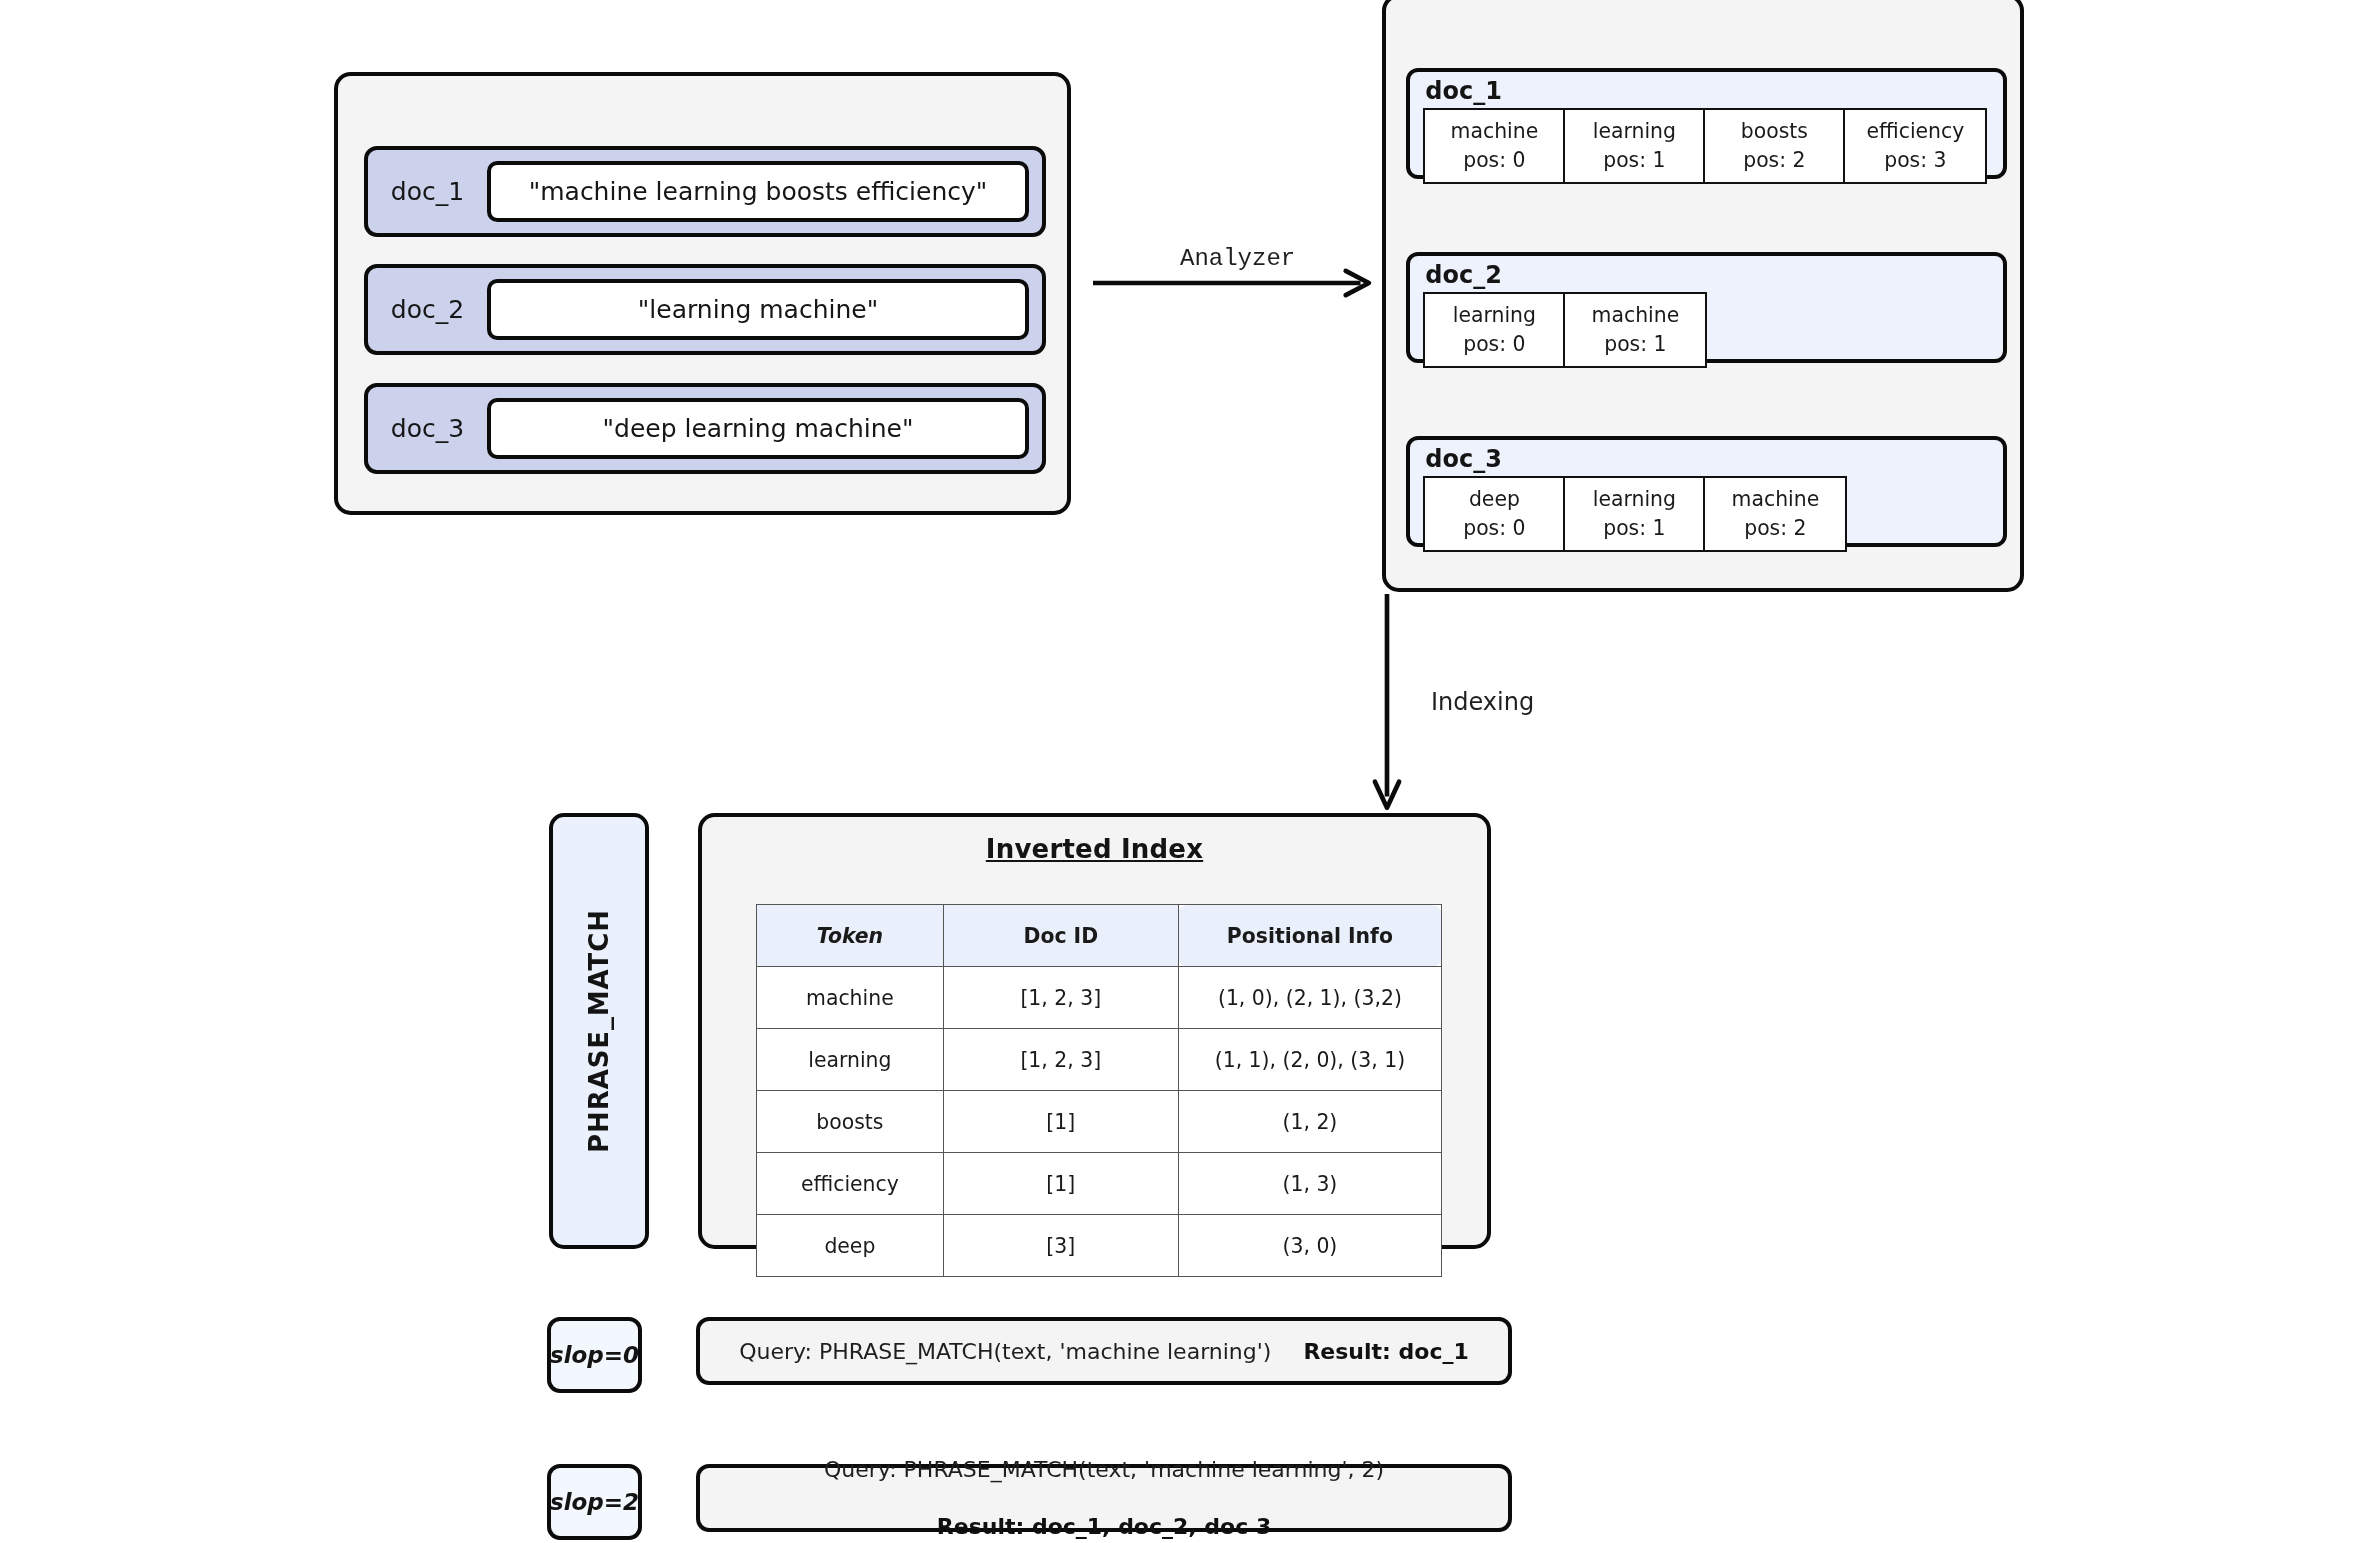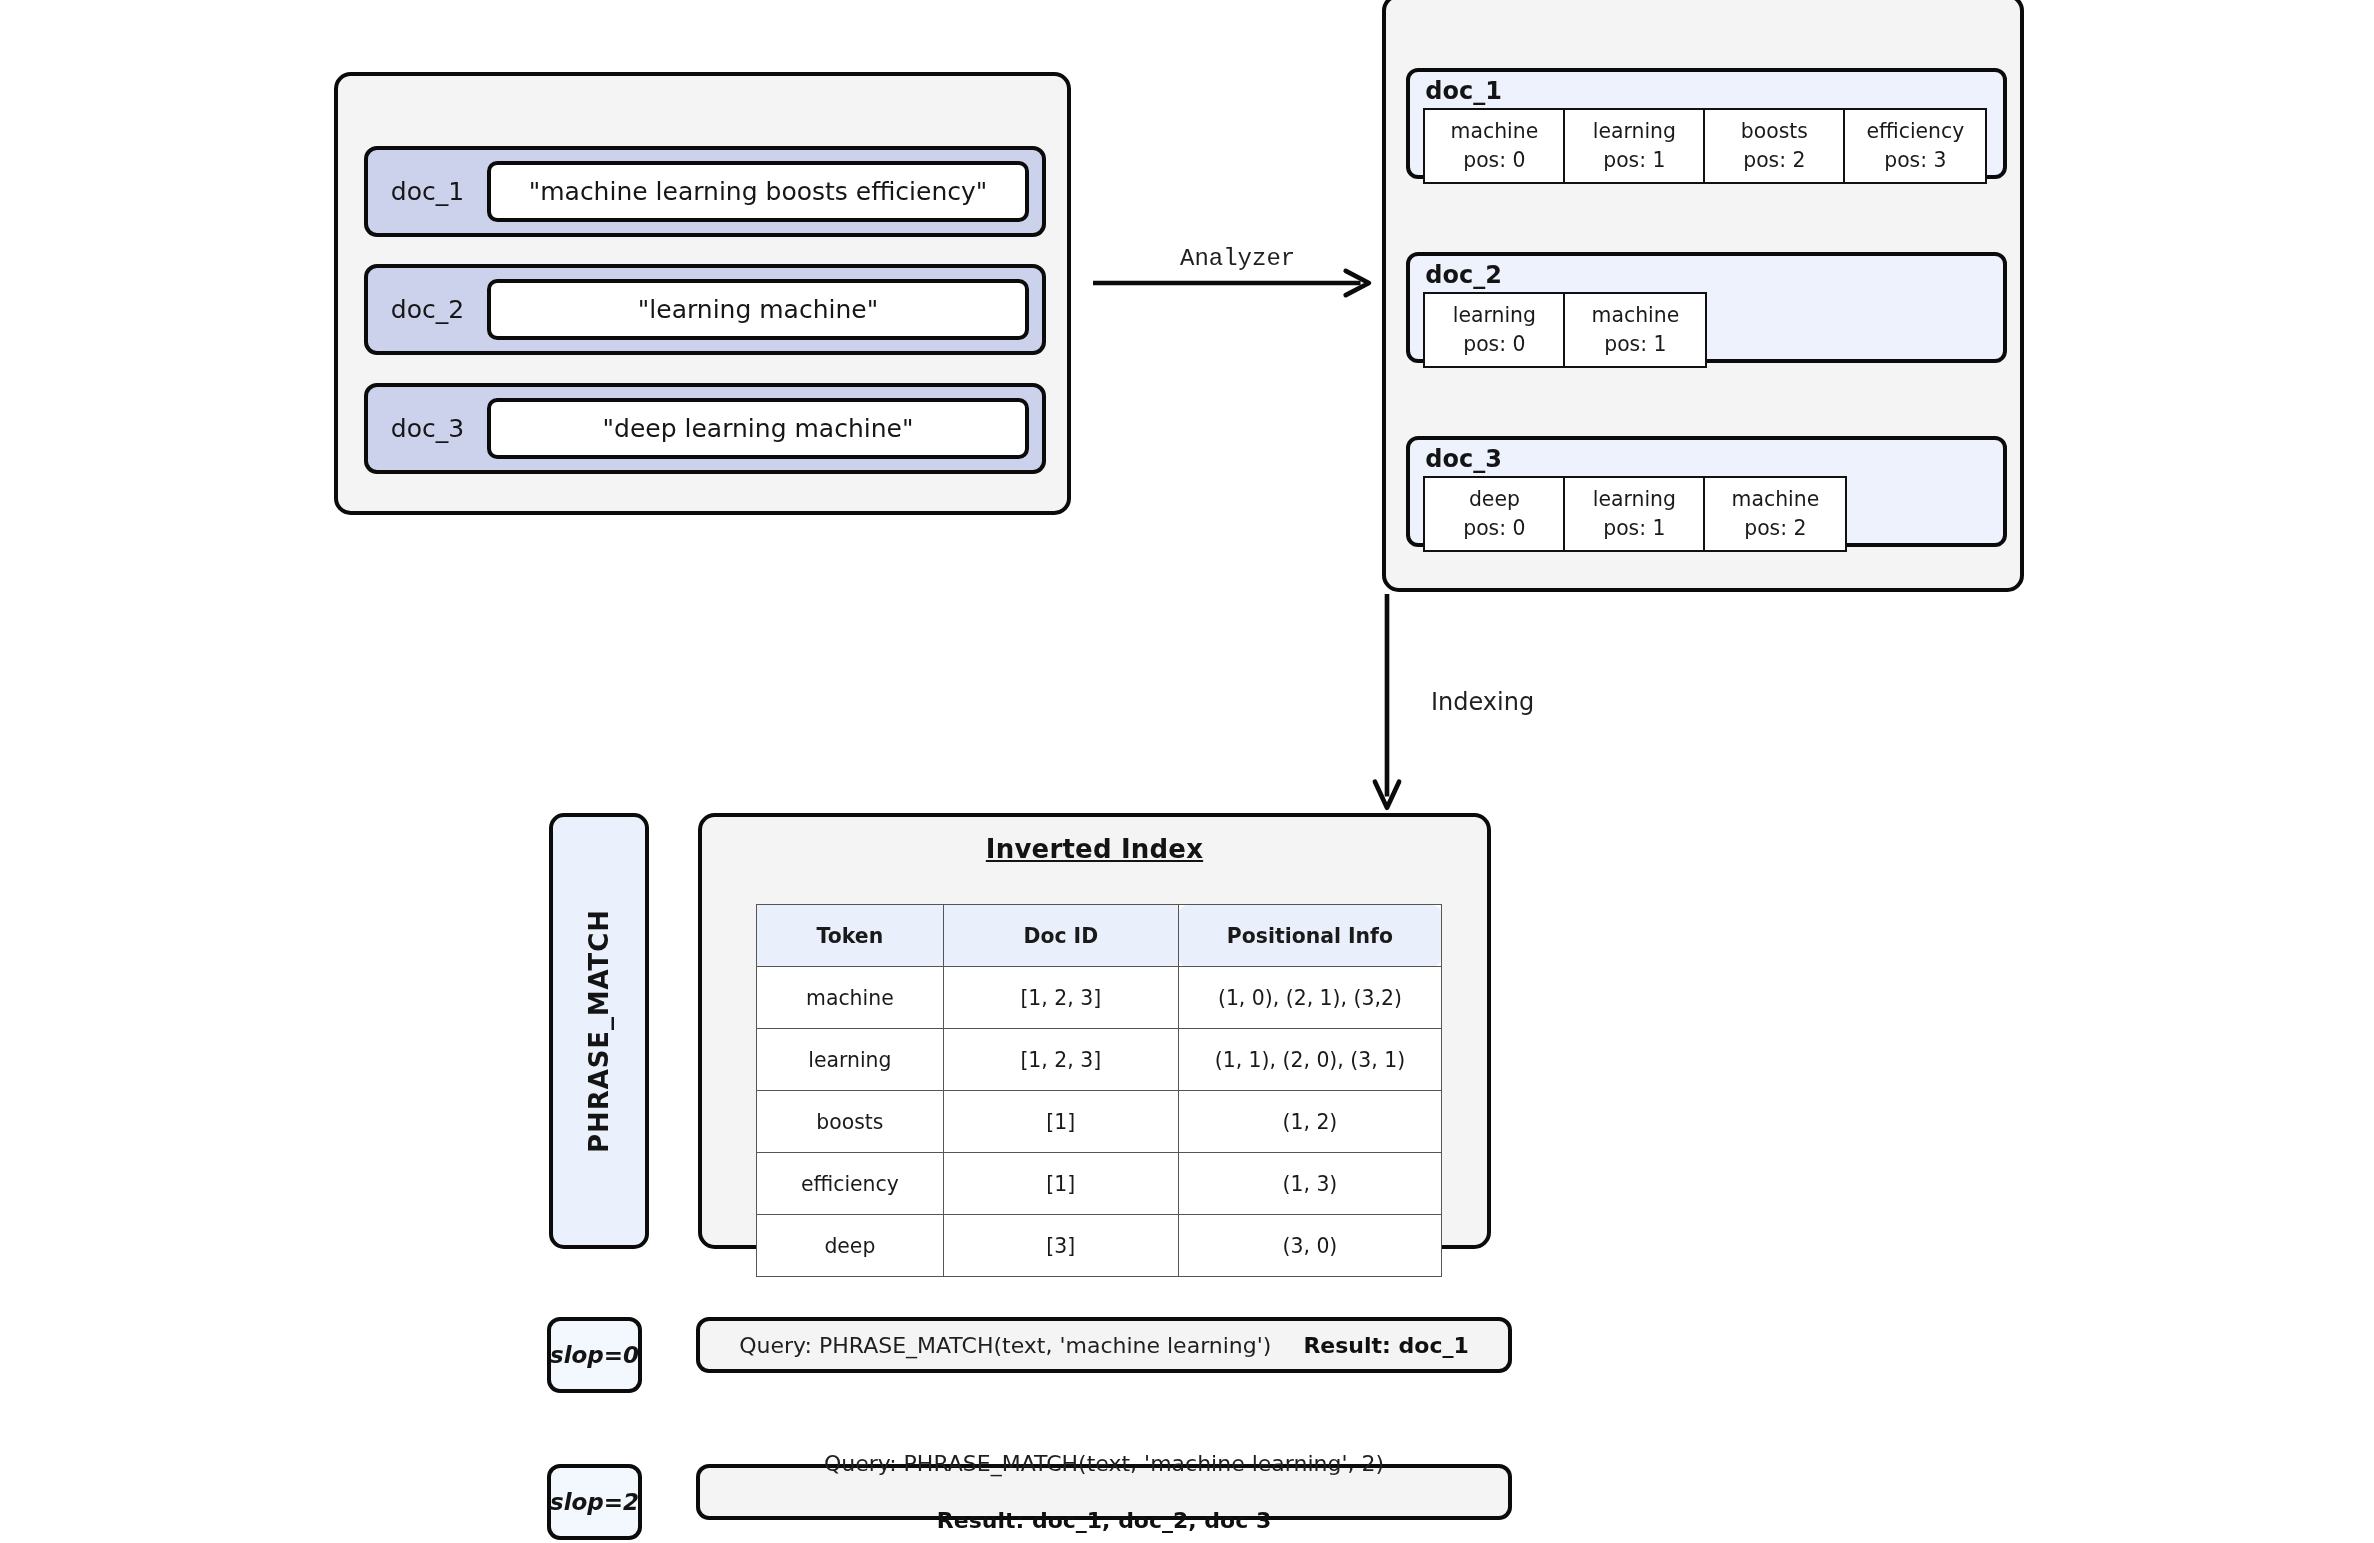--- a/index.html
+++ b/index.html
@@ -175,41 +175,41 @@
     text-align: center;
     font-size: 20.4px;
     color: #1a1a1a;
     font-weight: 400;
   }
   #index-table thead th {
     background: #eaf0fb;
     font-weight: 700;
     border-bottom: 1.9px solid #555555;
   }
-  #index-table .col-token { width: 186px; }
+  #index-table .col-token { width: 186px; font-style: italic; }
   #index-table .col-docid { width: 237px; }
   #index-table .col-pos   { width: 264px; border-radius: 10px; }
 
   
   .slop-chip {
     position: absolute;
     width: 95px; height: 76px;
     background: #f3f7fe;
     border: 4.6px solid #0b0b0b;
     border-radius: 13px;
     box-sizing: border-box;
     display: flex; align-items: center; justify-content: center;
     font-weight: 700;
     font-size: 23px;
     color: #141414;
     font-style: italic;
   }
   .query-box {
     position: absolute;
-    width: 816px; height: 56px;
+    width: 816px; height: 68px;
     background: #f4f4f4;
     border: 4.6px solid #0b0b0b;
     border-radius: 13px;
     box-sizing: border-box;
     display: flex; align-items: center; justify-content: center;
     gap: 32px;
     font-size: 22px;
     color: #1f1f1f;
     padding: 0 9.3px;
   }

